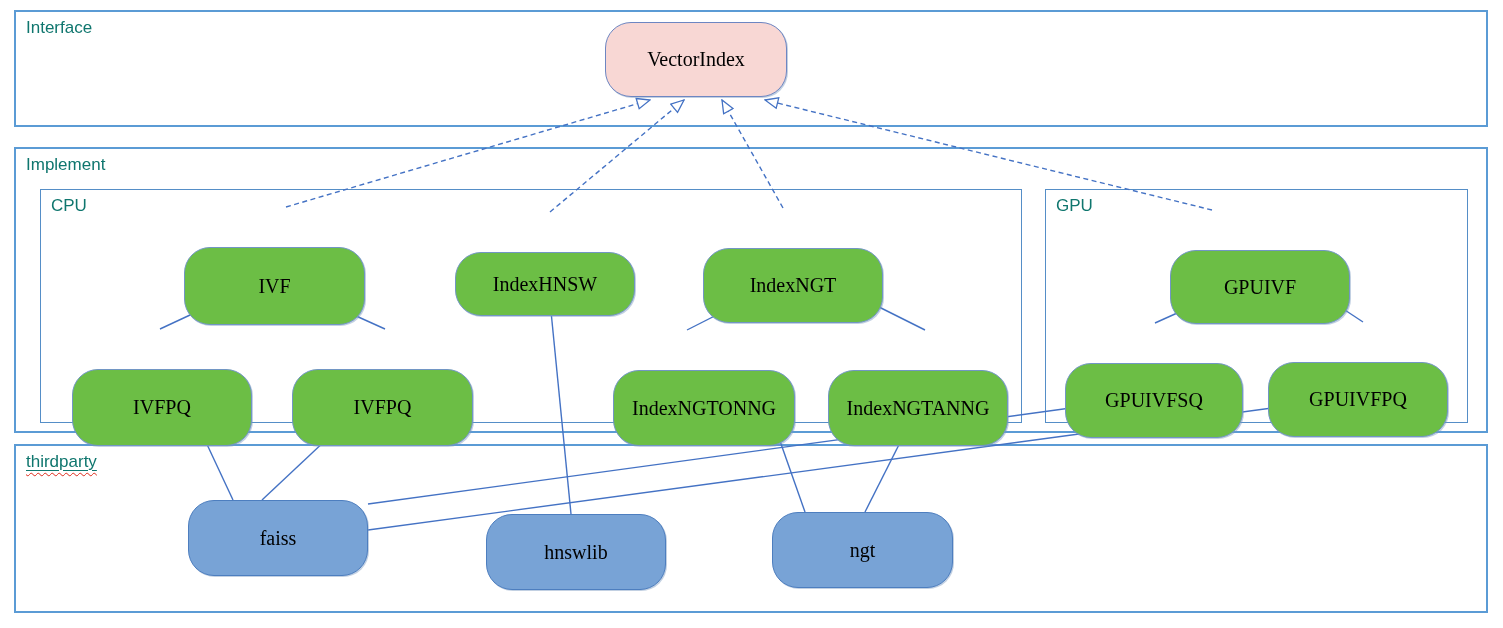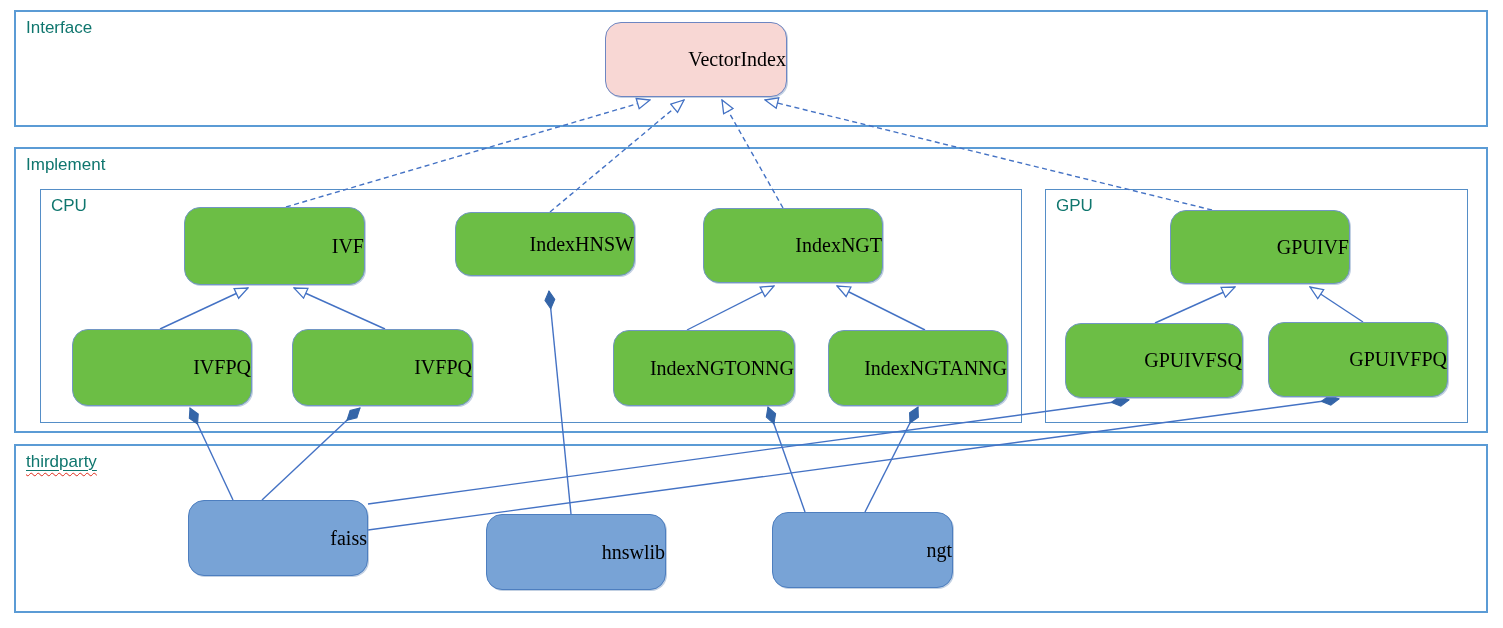--- a/index.html
+++ b/index.html
@@ -22,25 +22,25 @@
     text-decoration:underline wavy #dd2a1a;
     text-decoration-thickness:1px; text-underline-offset:5px;
   }
   
   svg.wires { position:absolute; left:0; top:0; z-index:2; }
   .edge { fill:none; stroke:#4472c4; stroke-width:1.4; }
   .edge.realization { stroke-dasharray:5 3.5; }
   
   .node {
     position:absolute; box-sizing:border-box; z-index:3;
-    border-radius:16px; display:flex; align-items:center; justify-content:flex-end;
+    border-radius:26px; display:flex; align-items:center; justify-content:center;
     font-family:"Liberation Serif", serif; font-size:20px; color:#000;
     box-shadow:1px 1px 0 rgba(120,150,190,0.45);
   }
-  .node.green { background:#6cbe45; border:1.5px solid #7296c4; }
+  .node.green { background:#6cbe45; border:1.5px solid #7296c4;margin-top:40px; }
   .node.blue  { background:#78a3d6; border:1.5px solid #4d7ebf; }
   .node.pink  { background:#f8d7d4; border:1.5px solid #6d86c2; }
   .node span { pointer-events:none; }
 </style>
 </head>
 <body>
 
 <div class="canvas">
 
   <div class="group" style="left:14px;top:10px;width:1474px;height:117px">

